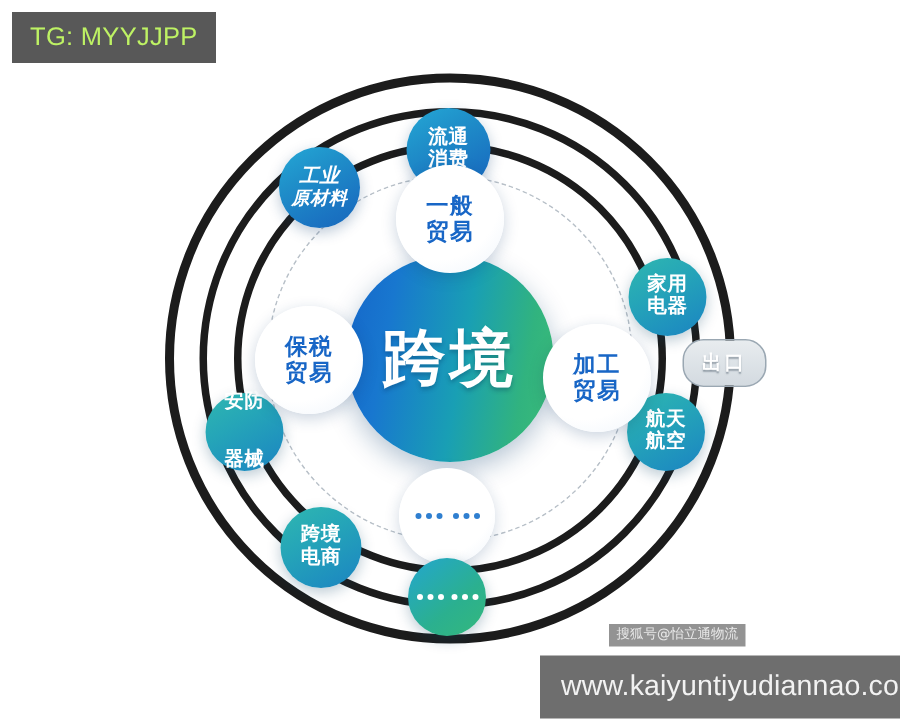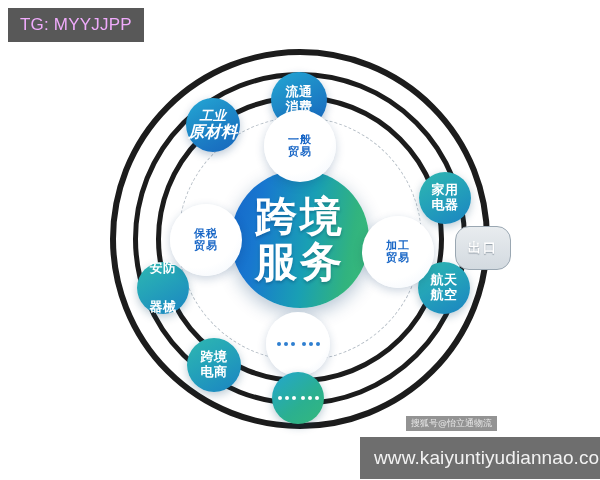--- a/index.html
+++ b/index.html
@@ -8,21 +8,21 @@
     background:#ffffff;
     font-family:"Liberation Sans","DejaVu Sans",sans-serif;
     overflow:hidden;
     position:relative;
   }
   #stage{position:absolute;left:0;top:0;width:600px;height:480px;}
 
   
   .tg-badge{
     position:absolute;left:8px;top:8px;
-    background:#585858;color:#f0abfc;
+    background:#585858;color:#bef264;
     font-size:17px;line-height:1;
     padding:8px 12px 9px 12px;
     letter-spacing:.2px;
     white-space:nowrap;
   }
 
   
   .ring{
     position:absolute;border-radius:50%;
     border-style:solid;border-color:#1c1c1c;
@@ -61,21 +61,21 @@
   .node .lbl{
     font-weight:bold;line-height:1.12;
     font-family:"DejaVu Sans","Liberation Sans",sans-serif;
     white-space:nowrap;
   }
   
   .node.white{
     background:radial-gradient(circle at 38% 30%,#ffffff 0%,#ffffff 62%,#eef4fb 100%);
     box-shadow:0 3px 10px rgba(20,60,110,.22);
   }
-  .node.white .lbl{color:#1866c6;font-size:11px;letter-spacing:1px;}
+  .node.white .lbl{color:#1866c6;font-size:15px;letter-spacing:1px;}
   
   .node.blue{
     background:linear-gradient(150deg,#24a8d6 0%,#1f8fc9 35%,#1a74c2 75%,#1767bb 100%);
     box-shadow:0 3px 9px rgba(15,60,110,.28);
   }
   
   .node.teal{
     background:linear-gradient(150deg,#2fb7b0 0%,#25a5b8 40%,#1e8fbf 80%,#1c83bd 100%);
     box-shadow:0 3px 9px rgba(15,70,100,.28);
   }
@@ -136,32 +136,31 @@
 
   <div class="tg-badge">TG: MYYJJPP</div>
 
   <div class="ring" style="left:110px;top:49px;width:380px;height:380px;border-width:6px;"></div>
   <div class="ring" style="left:133px;top:72px;width:334px;height:334px;border-width:5px;"></div>
   <div class="ring" style="left:156px;top:95px;width:288px;height:288px;border-width:5px;"></div>
   <div class="ring-dashed" style="left:178px;top:117px;width:244px;height:244px;"></div>
 
   <div class="core" style="left:231px;top:170px;width:138px;height:138px;">
     <div class="core-line">跨境</div>
-    <div class="core-line">服务</div>
   </div>
 
   <div class="node blue" style="left:271px;top:72px;width:56px;height:56px;">
     <span class="lbl">流通</span>
     <span class="lbl">消费</span>
   </div>
 
 
   <div class="node blue" style="left:186px;top:98px;width:54px;height:54px;font-style:italic;">
     <span class="lbl">工业</span>
-    <span class="lbl" style="font-size:16px;">原材料</span>
+    <span class="lbl" style="font-size:12px;">原材料</span>
   </div>
 
 
   <div class="node teal" style="left:137px;top:262px;width:52px;height:52px;gap:24px;">
     <span class="lbl">安防</span>
     <span class="lbl">器械</span>
   </div>
 
   <div class="node teal" style="left:187px;top:338px;width:54px;height:54px;">
     <span class="lbl">跨境</span>
@@ -217,20 +216,20 @@
           <i class="dot"></i>
         </span>
       <span class="dotgrp">
           <i class="dot"></i>
           <i class="dot"></i>
           <i class="dot"></i>
         </span>
     </span>
   </div>
 
-  <div class="pill" style="left:455px;top:226px;width:56px;height:44px;">
+  <div class="pill" style="left:455px;top:226px;width:56px;height:32px;">
     <span>出口</span>
   </div>
 
   <div class="wm-small" style="left:406px;top:416px;">搜狐号@怡立通物流</div>
   <div class="wm-url" style="left:360px;top:437px;">www.kaiyuntiyudiannao.com</div>
 
 </div>
 
 </body></html>

